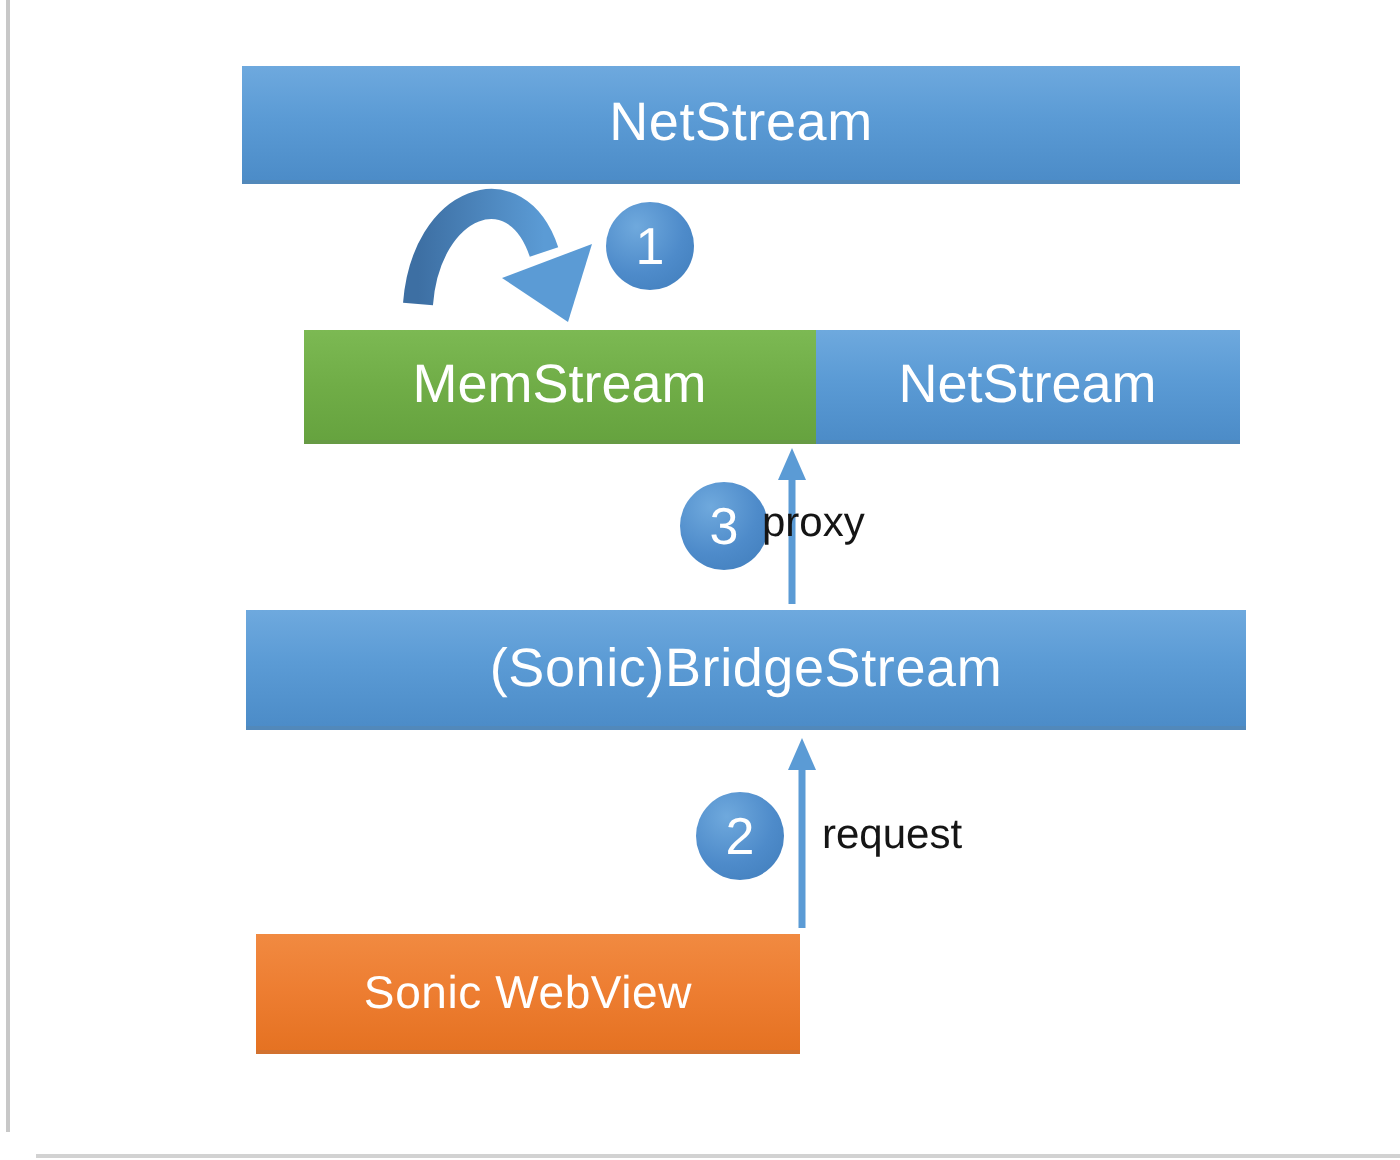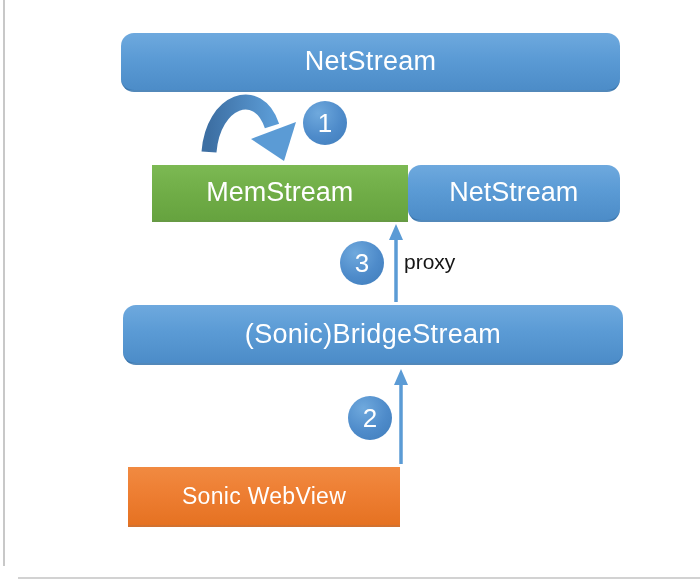--- a/index.html
+++ b/index.html
@@ -30,21 +30,20 @@
   .bar {
     position: absolute;
     display: flex; align-items: center; justify-content: center;
     color: #ffffff;
     font-size: 27px;
     letter-spacing: 0.3px;
   }
   .bar-blue {
     background: linear-gradient(180deg, #6ea9de 0%, #5b9bd5 45%, #4c8cc8 100%);
     border-bottom: 2px solid rgba(31, 78, 121, 0.35);
-    border-radius: 13px;
   }
   .bar-green {
     background: linear-gradient(180deg, #7cb953 0%, #70ad47 50%, #66a33f 100%);
     border-bottom: 2px solid rgba(56, 87, 35, 0.30);
   }
   .bar-orange {
     background: linear-gradient(180deg, #f18a41 0%, #ed7d31 50%, #e57222 100%);
     border-bottom: 2px solid rgba(140, 60, 10, 0.30);
   }
 
@@ -68,21 +67,21 @@
   #badge-1 { left: 303px; top: 101px; }
   #badge-3 { left: 340px; top: 241px; }
   #badge-2 { left: 348px; top: 396px; }
 
   
   .step-label {
     position: absolute;
     color: #151515;
     font-size: 21px;
   }
-  #label-proxy   { left: 404px; top: 250px; }
+  #label-proxy   { left: 381px; top: 250px; }
   #label-request { left: 411px; top: 406px; }
 
   .overlay-svg { position: absolute; left: 0; top: 0; width: 700px; height: 580px; }
 </style>
 </head>
 <body>
 
 <div class="canvas">
 
   <div class="edge-left"></div>
@@ -137,14 +136,15 @@
     <span>1</span>
   </div>
   <div class="badge" id="badge-3">
     <span>3</span>
   </div>
   <div class="badge" id="badge-2">
     <span>2</span>
   </div>
 
   <div class="step-label" id="label-proxy">proxy</div>
+  <div class="step-label" id="label-request">request</div>
 
 </div>
 
 </body></html>

